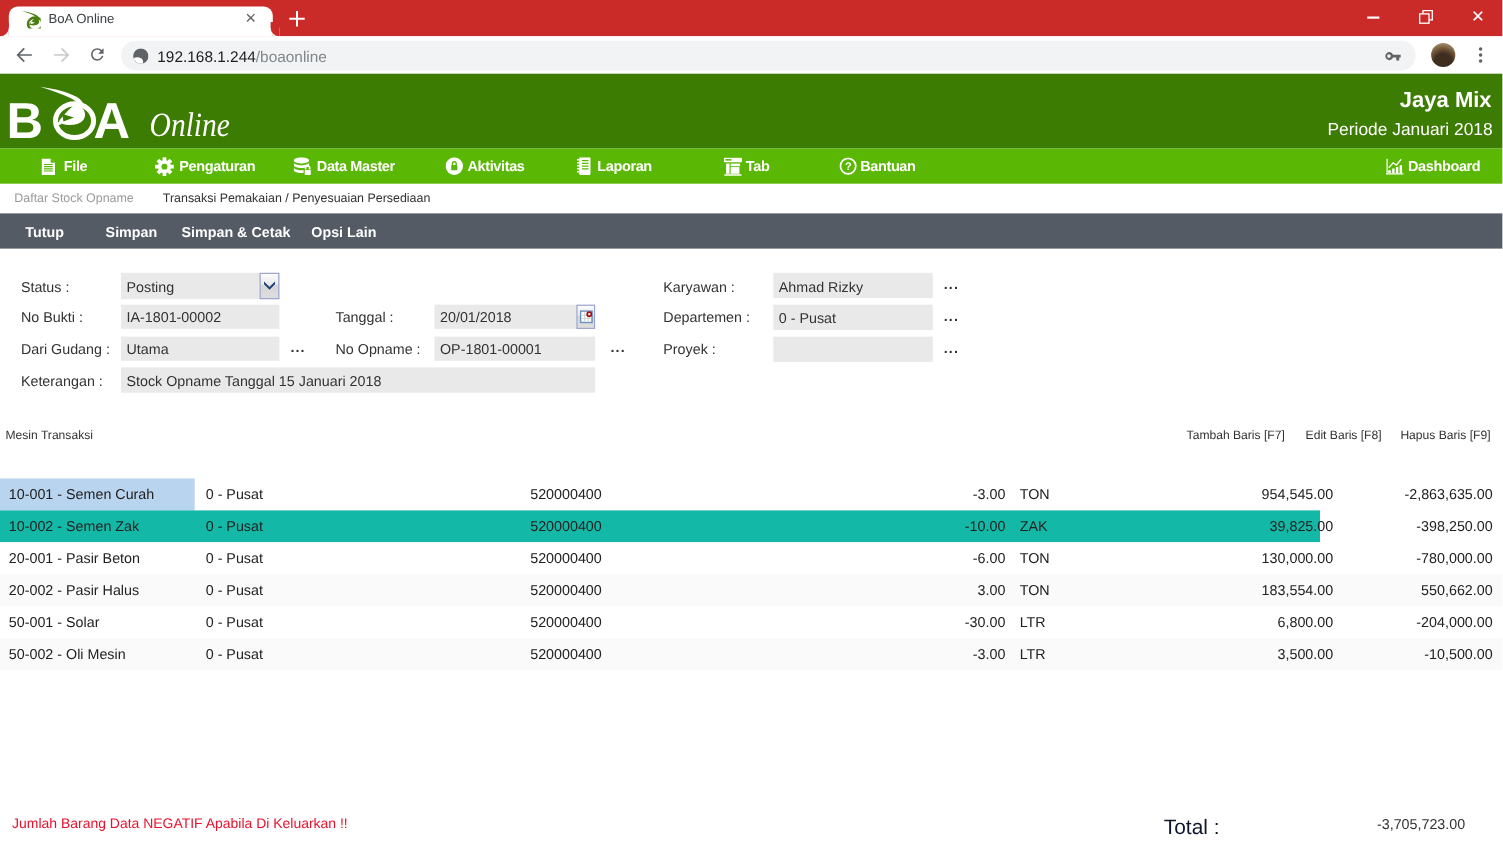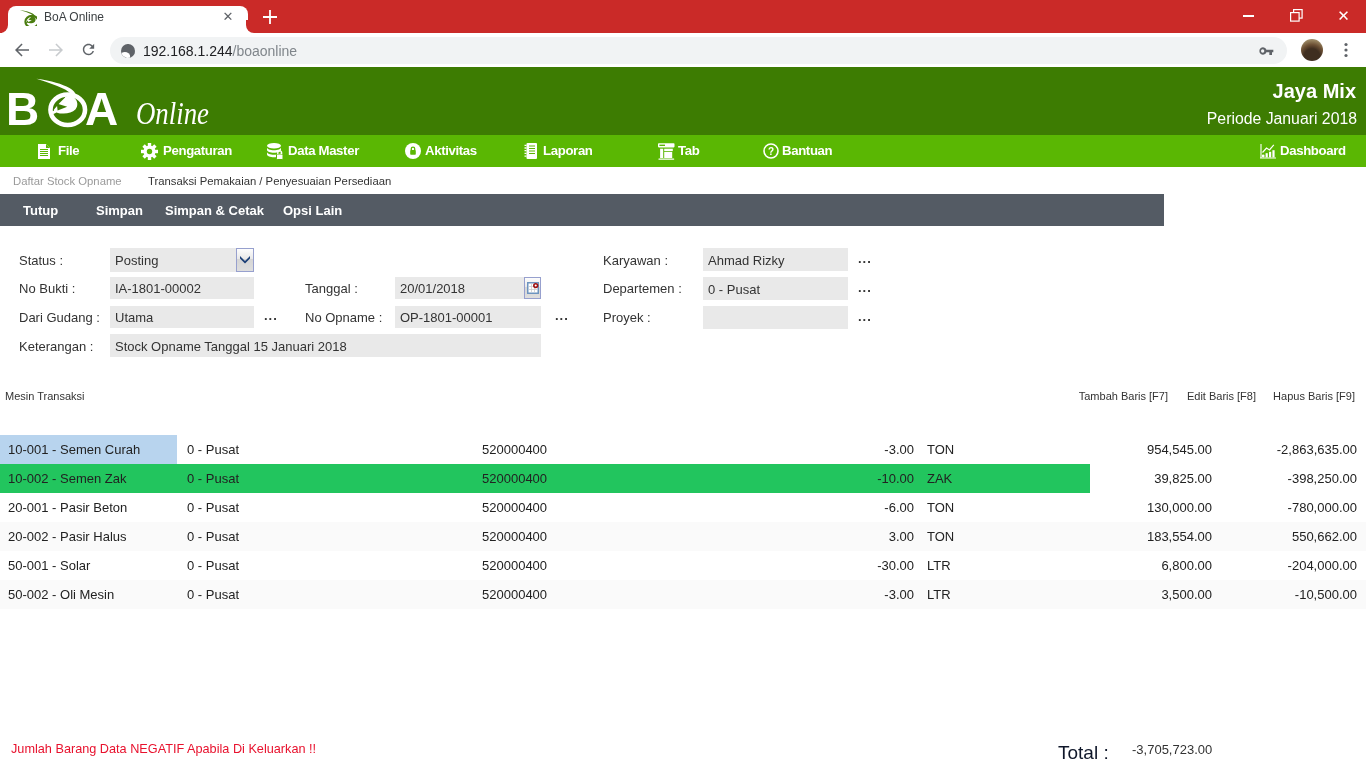--- a/index.html
+++ b/index.html
@@ -149,21 +149,21 @@
 <rect x="9" y="7.8" width="2.2" height="5.6" fill="#fff"></rect>
 <rect x="12.4" y="6.2" width="2.2" height="7.2" fill="#fff"></rect>
 <path d="M2.5 8.5 L6.5 4 L9.5 6 L13.8 0.8" stroke="#fff" stroke-width="1.2" fill="none"></path>
 </svg>
   <span class="abs" style="left:1280px;top:8px;">Dashboard</span>
 </div>
 
 <div class="abs" style="left:13px;top:175px;font-size:11.3px;color:#9a9a9a;">Daftar Stock Opname</div>
 <div class="abs" style="left:148px;top:175px;font-size:11.3px;color:#333;">Transaksi Pemakaian / Penyesuaian Persediaan</div>
 
-<div class="abs" id="dtb" style="left:0;top:194px;width:1164px;height:32px;background:#545b64;color:#fff;font-size:13px;font-weight:bold;">
+<div class="abs" id="dtb" style="left:0;top:194px;width:1366px;height:32px;background:#545b64;color:#fff;font-size:13px;font-weight:bold;">
 <span class="abs" style="left:23px;top:9px;">Tutup</span>
 <span class="abs" style="left:96px;top:9px;">Simpan</span>
 <span class="abs" style="left:165px;top:9px;">Simpan &amp; Cetak</span>
 <span class="abs" style="left:283px;top:9px;">Opsi Lain</span>
 </div>
 
 <div id="form" style="position:absolute;left:0;top:226px;width:1366px;height:160px;font-size:13px;color:#333;">
 
   <span class="abs" style="left:19px;top:27px;">Status :</span>
   <span class="abs" style="left:19px;top:55px;">No Bukti :</span>
@@ -218,21 +218,21 @@
 <div class="abs" style="left:0;top:0px;width:1366px;height:29px;background:#fff;">
 <span class="abs" style="left:0;top:0;width:177px;height:29px;background:#b8d4ee;"></span>
 <span class="abs" style="left:8px;top:7px;">10-001 - Semen Curah</span>
 <span class="abs" style="left:187px;top:7px;">0 - Pusat</span>
 <span class="abs" style="left:482px;top:7px;">520000400</span>
 <span class="abs" style="left:814px;top:7px;width:100px;text-align:right;">-3.00</span>
 <span class="abs" style="left:927px;top:7px;">TON</span>
 <span class="abs" style="left:1062px;top:7px;width:150px;text-align:right;">954,545.00</span>
 <span class="abs" style="left:1206px;top:7px;width:151px;text-align:right;">-2,863,635.00</span>
 </div>
-<div class="abs" style="left:0;top:29px;width:1090px;height:29px;background:#22c55e;">
+<div class="abs" style="left:0;top:29px;width:1200px;height:29px;background:#14b8a6;">
 <span class="abs" style="left:8px;top:7px;">10-002 - Semen Zak</span>
 <span class="abs" style="left:187px;top:7px;">0 - Pusat</span>
 <span class="abs" style="left:482px;top:7px;">520000400</span>
 <span class="abs" style="left:814px;top:7px;width:100px;text-align:right;">-10.00</span>
 <span class="abs" style="left:927px;top:7px;">ZAK</span>
 <span class="abs" style="left:1062px;top:7px;width:150px;text-align:right;">39,825.00</span>
 <span class="abs" style="left:1206px;top:7px;width:151px;text-align:right;">-398,250.00</span>
 </div>
 <div class="abs" style="left:0;top:58px;width:1366px;height:29px;background:#fff;">
 <span class="abs" style="left:8px;top:7px;">20-001 - Pasir Beton</span>
@@ -268,13 +268,13 @@
 <span class="abs" style="left:814px;top:7px;width:100px;text-align:right;">-3.00</span>
 <span class="abs" style="left:927px;top:7px;">LTR</span>
 <span class="abs" style="left:1062px;top:7px;width:150px;text-align:right;">3,500.00</span>
 <span class="abs" style="left:1206px;top:7px;width:151px;text-align:right;">-10,500.00</span>
 </div>
 </div>
 </div>
 
 <div class="abs" style="left:11px;top:742px;font-size:12.7px;color:#e8112d;">Jumlah Barang Data NEGATIF Apabila Di Keluarkan !!</div>
 <div class="abs" style="left:1058px;top:742px;font-size:19px;color:#0f172a;">Total :</div>
-<div class="abs" style="left:1132px;top:742px;width:200px;font-size:13px;color:#333;">-3,705,723.00</div>
+<div class="abs" style="left:1132px;top:742px;width:200px;text-align:right;font-size:13px;color:#333;">-3,705,723.00</div>
 
 </body></html>

